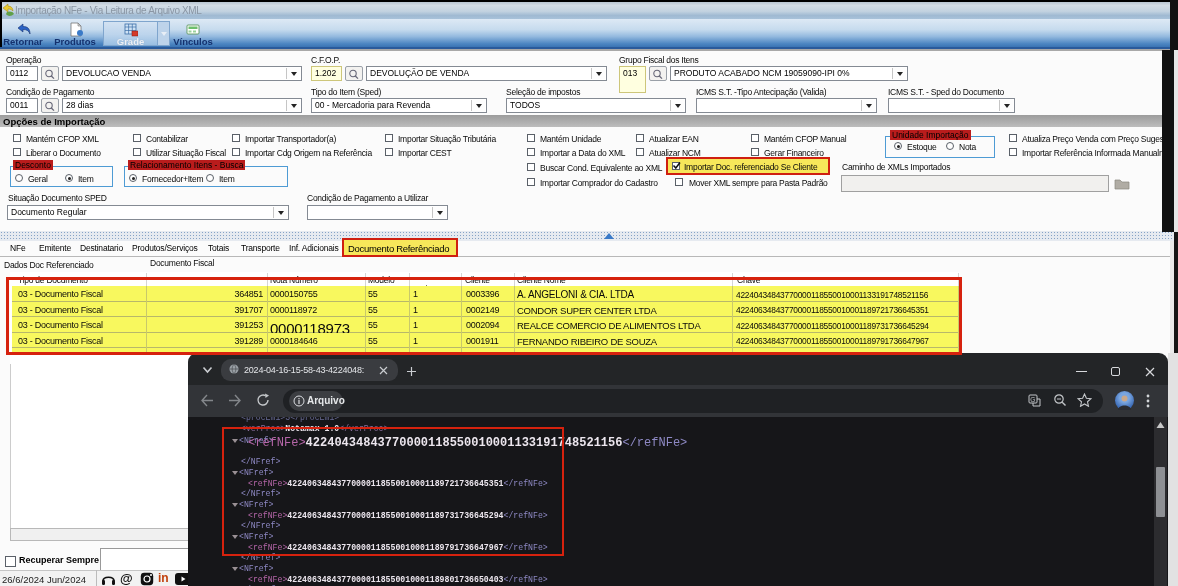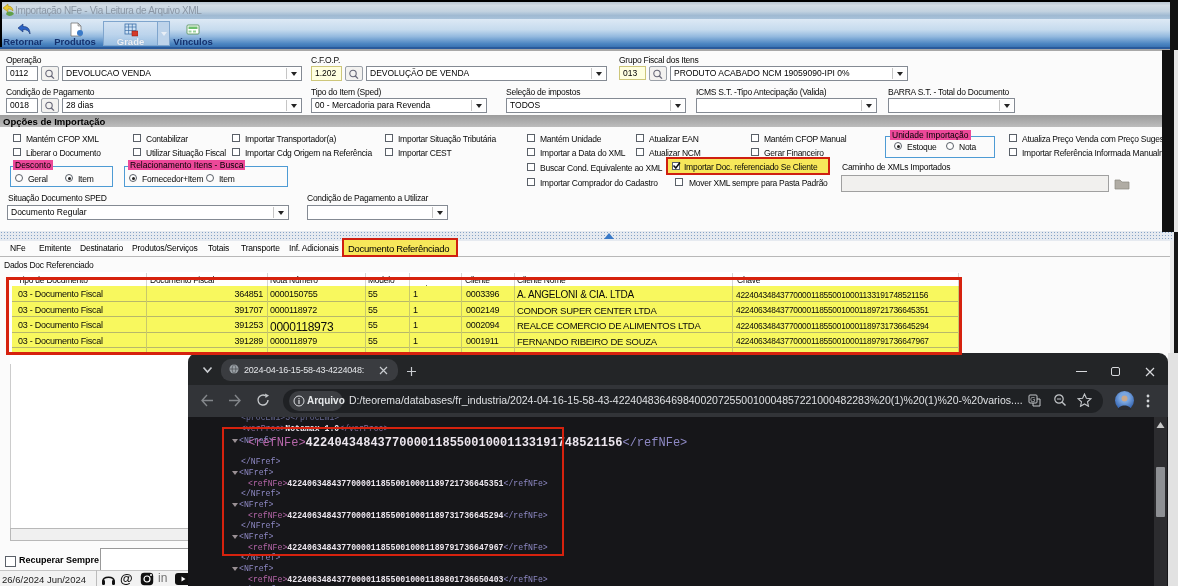--- a/index.html
+++ b/index.html
@@ -7,21 +7,21 @@
 .abs{position:absolute}
 .lbl{position:absolute;font-size:8.5px;color:#0a0a0a;white-space:nowrap;letter-spacing:-0.25px}
 .inp{position:absolute;background:#fff;border:1px solid #848a93;font-size:8.5px;color:#000;line-height:13px;padding-left:3px;white-space:nowrap;overflow:hidden}
 .arw{position:absolute;right:1px;top:1px;bottom:1px;width:14px;background:#fdfdfd;border-left:1px solid #c5c5c5;display:flex;align-items:center;justify-content:center}
 .arw i{display:block;width:0;height:0;border-left:3.5px solid transparent;border-right:3.5px solid transparent;border-top:4px solid #222}
 .mag{position:absolute;width:18px;height:15px;background:#f3f2f0;border:1px solid #9aa0a8;border-radius:2px}
 .cb{position:absolute;width:8px;height:8px;border:1px solid #5a6068;background:#fff}
 .rd{position:absolute;width:8px;height:8px;border:1px solid #5a6068;border-radius:50%;background:#fff}
 .rd.sel:after{content:"";position:absolute;left:1.5px;top:1.5px;width:3px;height:3px;border-radius:50%;background:#222}
 .gb{position:absolute;border:1px solid 	#4e9bd4}
-.gbt{position:absolute;background:#ec4899;font-size:8.5px;padding:0 2px;white-space:nowrap}
+.gbt{position:absolute;background:#b91c1c;font-size:8.5px;padding:0 2px;white-space:nowrap}
 .tab{position:absolute;font-size:8.5px;color:#000;top:243px;white-space:nowrap;letter-spacing:-0.2px}
 .mono{font-family:"Liberation Mono",monospace}
 </style></head>
 <body>
 
 <div class="abs" id="app" style="left:0;top:0;width:1170px;height:586px;background:#fbfbfb"></div>
 
 <div class="abs" style="left:0;top:0;width:1170px;height:19px;background:linear-gradient(180deg,#b9c6d2 0%,#d3dde6 20%,#c2d2e0 55%,#9fb9d2 80%,#a8c2da 100%);border-top:2px solid #000;border-left:2px solid #000"></div>
 <div class="abs" style="left:15px;top:5px;font-size:10px;letter-spacing:-0.35px;color:#8a96a4">Importação NFe - Via Leitura de Arquivo XML</div>
 <svg class="abs" style="left:2px;top:3px" width="13" height="14" viewBox="0 0 13 14">
@@ -73,35 +73,35 @@
       <i></i>
     </span></div>
 <div class="inp" style="left:311px;top:66px;width:31px;height:15px;background:#ffffe0;border-color:#cdc67a">1.202</div>
 <div class="mag" style="left:345px;top:66px"><svg width="16" height="13" viewBox="0 0 16 13">
       <circle cx="7" cy="5.5" r="3.2" fill="none" stroke="#667" stroke-width="1.1"></circle>
       <path d="M9.3 8 L12 10.6" stroke="#667" stroke-width="1.3"></path>
     </svg></div>
 <div class="inp" style="left:366px;top:66px;width:241px;height:15px">DEVOLUÇÃO DE VENDA<span class="arw">
       <i></i>
     </span></div>
-<div class="inp" style="left:619px;top:66px;width:27px;height:14px;background:#ffffe0;border-color:#cdc67a">013</div>
+<div class="inp" style="left:619px;top:66px;width:27px;height:27px;background:#ffffe0;border-color:#cdc67a">013</div>
 <div class="mag" style="left:649px;top:66px"><svg width="16" height="13" viewBox="0 0 16 13">
       <circle cx="7" cy="5.5" r="3.2" fill="none" stroke="#667" stroke-width="1.1"></circle>
       <path d="M9.3 8 L12 10.6" stroke="#667" stroke-width="1.3"></path>
     </svg></div>
 <div class="inp" style="left:670px;top:66px;width:238px;height:15px">PRODUTO ACABADO NCM 19059090-IPI 0%<span class="arw">
       <i></i>
     </span></div>
 
 <div class="lbl" style="left:6px;top:87px">Condição de Pagamento</div>
 <div class="lbl" style="left:311px;top:87px">Tipo do Item (Sped)</div>
 <div class="lbl" style="left:506px;top:87px">Seleção de impostos</div>
 <div class="lbl" style="left:696px;top:87px">ICMS S.T. -Tipo Antecipação (Valida)</div>
-<div class="lbl" style="left:888px;top:87px">BARRA S.T. - Total do Documento</div>
-<div class="inp" style="left:6px;top:98px;width:32px;height:15px">0018</div>
+<div class="lbl" style="left:888px;top:87px">ICMS S.T. - Sped do Documento</div>
+<div class="inp" style="left:6px;top:98px;width:32px;height:15px">0011</div>
 <div class="mag" style="left:41px;top:98px"><svg width="16" height="13" viewBox="0 0 16 13">
       <circle cx="7" cy="5.5" r="3.2" fill="none" stroke="#667" stroke-width="1.1"></circle>
       <path d="M9.3 8 L12 10.6" stroke="#667" stroke-width="1.3"></path>
     </svg></div>
 <div class="inp" style="left:62px;top:98px;width:240px;height:15px">28 dias<span class="arw">
       <i></i>
     </span></div>
 <div class="inp" style="left:311px;top:98px;width:176px;height:15px">00 - Mercadoria para Revenda<span class="arw">
       <i></i>
     </span></div>
@@ -218,21 +218,21 @@
 <div class="tab" style="left:208px">Totais</div>
 <div class="tab" style="left:241px">Transporte</div>
 <div class="tab" style="left:289px">Inf. Adicionais</div>
 <div class="abs" style="left:342px;top:238px;width:116px;height:18.5px;background:#f7e75a;border:2.5px solid #cf1f10"></div>
 <div class="tab" style="left:348px;font-size:9.5px;letter-spacing:-0.3px">Documento Referênciado</div>
 <div class="lbl" style="left:4px;top:260px">Dados Doc Referenciado</div>
 
 <div class="abs" id="grid" style="left:10px;top:272px;width:950px;height:92px;background:#fff"></div>
 
 <div class="lbl" style="left:18px;top:275px">Tipo de Documento</div>
-<div class="lbl" style="left:150px;top:275px">Documento Fiscal</div>
+<div class="lbl" style="left:150px;top:258px">Documento Fiscal</div>
 <div class="lbl" style="left:270px;top:275px">Nota Número</div>
 <div class="lbl" style="left:368px;top:275px">Modelo</div>
 <div class="lbl" style="left:413px;top:284px">Serie</div>
 <div class="lbl" style="left:465px;top:275px">Cliente</div>
 <div class="lbl" style="left:517px;top:275px">Cliente Nome</div>
 <div class="lbl" style="left:737px;top:275px">Chave</div>
 <div id="hsep">
     <div class="abs" style="left:146px;top:273px;width:1px;height:13px;background:#d5d5d5"></div>
     <div class="abs" style="left:267px;top:273px;width:1px;height:13px;background:#d5d5d5"></div>
     <div class="abs" style="left:365px;top:273px;width:1px;height:13px;background:#d5d5d5"></div>
@@ -281,38 +281,38 @@
     <div class="abs" style="left:146px;top:317.2px;width:1px;height:15.6px;background:#c9c96a"></div>
     <div class="abs" style="left:267px;top:317.2px;width:1px;height:15.6px;background:#c9c96a"></div>
     <div class="abs" style="left:365px;top:317.2px;width:1px;height:15.6px;background:#c9c96a"></div>
     <div class="abs" style="left:409px;top:317.2px;width:1px;height:15.6px;background:#c9c96a"></div>
     <div class="abs" style="left:461px;top:317.2px;width:1px;height:15.6px;background:#c9c96a"></div>
     <div class="abs" style="left:514px;top:317.2px;width:1px;height:15.6px;background:#c9c96a"></div>
     <div class="abs" style="left:732px;top:317.2px;width:1px;height:15.6px;background:#c9c96a"></div>
     <div class="abs" style="left:958px;top:317.2px;width:1px;height:15.6px;background:#c9c96a"></div>
     <div class="lbl" style="left:18px;top:320.2px;font-size:9px">03 - Documento Fiscal</div>
     <div class="lbl" style="left:263px;top:320.2px;transform:translateX(-100%);font-size:9px">391253</div>
-    <div class="lbl" style="left:270px;top:320.2px;font-size:12px">0000118973</div>
+    <div class="lbl" style="left:270px;top:320.2px;font-size:15px">0000118973</div>
     <div class="lbl" style="left:368px;top:320.2px;font-size:9px">55</div>
     <div class="lbl" style="left:413px;top:320.2px;font-size:9px">1</div>
     <div class="lbl" style="left:466px;top:320.2px;font-size:9px">0002094</div>
     <div class="lbl" style="left:517px;top:320.2px;font-size:9.5px">REALCE COMERCIO DE ALIMENTOS LTDA</div>
     <div class="lbl" style="left:736px;top:320.7px;font-size:8.4px">42240634843770000118550010001189731736645294</div>
     <div class="abs" style="left:12px;top:332.8px;width:946px;height:15.6px;background:#f8f85e;border-bottom:1px solid #b8b86a"></div>
     <div class="abs" style="left:146px;top:332.8px;width:1px;height:15.6px;background:#c9c96a"></div>
     <div class="abs" style="left:267px;top:332.8px;width:1px;height:15.6px;background:#c9c96a"></div>
     <div class="abs" style="left:365px;top:332.8px;width:1px;height:15.6px;background:#c9c96a"></div>
     <div class="abs" style="left:409px;top:332.8px;width:1px;height:15.6px;background:#c9c96a"></div>
     <div class="abs" style="left:461px;top:332.8px;width:1px;height:15.6px;background:#c9c96a"></div>
     <div class="abs" style="left:514px;top:332.8px;width:1px;height:15.6px;background:#c9c96a"></div>
     <div class="abs" style="left:732px;top:332.8px;width:1px;height:15.6px;background:#c9c96a"></div>
     <div class="abs" style="left:958px;top:332.8px;width:1px;height:15.6px;background:#c9c96a"></div>
     <div class="lbl" style="left:18px;top:335.8px;font-size:9px">03 - Documento Fiscal</div>
     <div class="lbl" style="left:263px;top:335.8px;transform:translateX(-100%);font-size:9px">391289</div>
-    <div class="lbl" style="left:270px;top:335.8px;font-size:9px">0000118979</div>
+    <div class="lbl" style="left:270px;top:335.8px;font-size:9px">0000184646</div>
     <div class="lbl" style="left:368px;top:335.8px;font-size:9px">55</div>
     <div class="lbl" style="left:413px;top:335.8px;font-size:9px">1</div>
     <div class="lbl" style="left:466px;top:335.8px;font-size:9px">0001911</div>
     <div class="lbl" style="left:517px;top:335.8px;font-size:9.5px">FERNANDO RIBEIRO DE SOUZA</div>
     <div class="lbl" style="left:736px;top:336.3px;font-size:8.4px">42240634843770000118550010001189791736647967</div>
     <div class="abs" style="left:12px;top:348.4px;width:946px;height:15.6px;background:#f8f85e;border-bottom:1px solid #b8b86a"></div>
     <div class="abs" style="left:146px;top:348.4px;width:1px;height:15.6px;background:#c9c96a"></div>
     <div class="abs" style="left:267px;top:348.4px;width:1px;height:15.6px;background:#c9c96a"></div>
     <div class="abs" style="left:365px;top:348.4px;width:1px;height:15.6px;background:#c9c96a"></div>
     <div class="abs" style="left:409px;top:348.4px;width:1px;height:15.6px;background:#c9c96a"></div>
@@ -347,21 +347,21 @@
       <path d="M2 9 C2 4 13 4 13 9" fill="none" stroke="#111" stroke-width="1.6"></path>
       <rect x="1" y="8" width="3" height="5" rx="1.2" fill="#111"></rect>
       <rect x="11" y="8" width="3" height="5" rx="1.2" fill="#111"></rect>
     </svg>
     <div class="abs" style="left:120px;top:571px;font-size:13px;font-weight:bold;color:#111">@</div>
     <svg class="abs" style="left:140px;top:572px" width="14" height="14" viewBox="0 0 14 14">
       <rect x="0.8" y="0.8" width="12.4" height="12.4" rx="3.4" fill="#111"></rect>
       <circle cx="7" cy="7" r="3" fill="none" stroke="#fff" stroke-width="1.2"></circle>
       <circle cx="11" cy="3" r="1" fill="#fff"></circle>
     </svg>
-    <div class="abs" style="left:158px;top:571px;font-size:12px;font-weight:normal;color:#737373">in</div>
+    <div class="abs" style="left:158px;top:571px;font-size:12px;font-weight:bold;color:#c2410c">in</div>
     <svg class="abs" style="left:175px;top:573px" width="16" height="12" viewBox="0 0 16 12">
       <rect x="0" y="0" width="16" height="12" rx="3" fill="#111"></rect>
       <path d="M6.5 3.5 L10.5 6 L6.5 8.5 Z" fill="#fff"></path>
     </svg>
   </div>
 
 <div class="abs" style="left:1170px;top:0;width:8px;height:50px;background:#111;z-index:10"></div>
 <div class="abs" style="left:1162px;top:50px;width:12px;height:182px;background:#111;z-index:10"></div>
 <div class="abs" style="left:1174px;top:50px;width:4px;height:182px;background:#e6e6e6;z-index:10"></div>
 <div class="abs" style="left:1174px;top:232px;width:4px;height:121px;background:#161616;z-index:10"></div>
@@ -403,21 +403,20 @@
       <path d="M9 0.5 L13 2.5 L9.5 5 Z" fill="#c3c6c9"></path>
     </svg>
 
   <div class="abs" style="left:95px;top:36px;width:820px;height:24px;background:#1f2124;border-radius:12px"></div>
   <div class="abs" style="left:101px;top:38px;width:54px;height:20px;background:#3c3e42;border-radius:10px"></div>
   <svg class="abs" style="left:105px;top:42px" width="12" height="12" viewBox="0 0 12 12">
       <circle cx="6" cy="6" r="5" fill="none" stroke="#dadce0" stroke-width="1"></circle>
       <path d="M6 5 L6 9 M6 3 L6 4.2" stroke="#dadce0" stroke-width="1.2"></path>
     </svg>
   <div class="abs" style="left:119px;top:42px;font-size:10px;font-weight:bold;color:#e6e8ea">Arquivo</div>
-  <div class="abs" style="left:161px;top:41px;width:676px;overflow:hidden;font-size:10.5px;color:#dfe1e4;white-space:nowrap">D:/teorema/databases/fr_industria/2024-04-16-15-58-43-42240483646984002072550010004857221000482283%20(1)%20(1)%20-%20varios....</div>
   <svg class="abs" style="left:840px;top:41px" width="13" height="13" viewBox="0 0 13 13">
       <rect x="1" y="1" width="8" height="8" rx="1" fill="none" stroke="#c3c6c9" stroke-width="1"></rect>
       <text x="2.2" y="7.6" font-size="6.5" fill="#c3c6c9" font-family="Liberation Sans">G</text>
       <path d="M9 5 L12 5 L12 12 L5 12 L5 9" fill="none" stroke="#c3c6c9" stroke-width="1"></path>
     </svg>
   <svg class="abs" style="left:865px;top:40px" width="14" height="14" viewBox="0 0 14 14">
       <circle cx="6" cy="6" r="4.2" fill="none" stroke="#c3c6c9" stroke-width="1.2"></circle>
       <path d="M4 6 L8 6" stroke="#c3c6c9" stroke-width="1.2"></path>
       <path d="M9.2 9.2 L12.5 12.5" stroke="#c3c6c9" stroke-width="1.4"></path>
     </svg>

